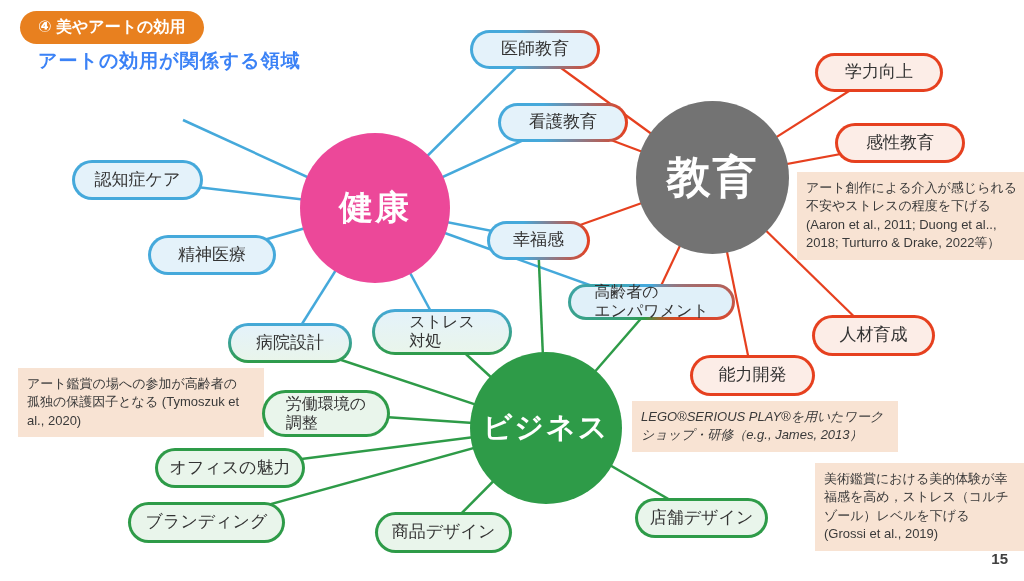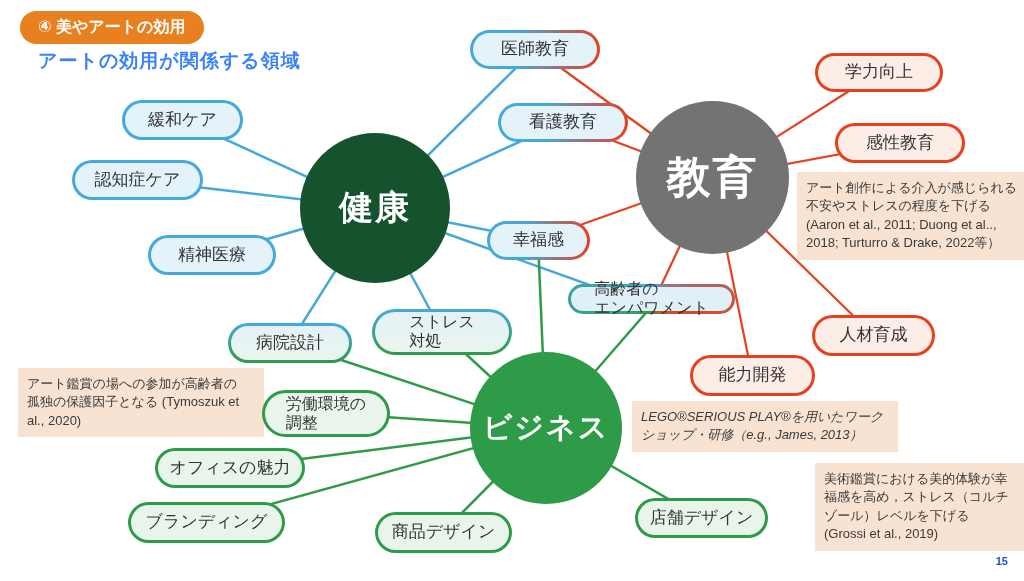--- a/index.html
+++ b/index.html
@@ -5,21 +5,21 @@
   html,body{margin:0;padding:0;}
   body{font-family:"Liberation Sans","DejaVu Sans",sans-serif;}
   .canvas{position:relative;width:1024px;height:581px;background:#ffffff;overflow:hidden;}
 
   
   .lines{position:absolute;left:0;top:0;z-index:1;}
 
   
   .circle{position:absolute;border-radius:50%;display:flex;align-items:center;justify-content:center;
           color:#fff;font-weight:bold;z-index:3;letter-spacing:2px;}
-  .c-health{left:300px;top:133px;width:150px;height:150px;background:#14532d;font-size:34px;}
+  .c-health{left:300px;top:133px;width:150px;height:150px;background:#ec4899;font-size:34px;}
   .c-education{left:636px;top:101px;width:153px;height:153px;background:#737373;font-size:44px;}
   .c-business{left:470px;top:352px;width:152px;height:152px;background:#2E9B48;font-size:29px;}
 
   
   .pill{position:absolute;border-radius:24px;padding:3px;box-sizing:border-box;z-index:3;}
   .pin{width:100%;height:100%;border-radius:21px;display:flex;align-items:center;justify-content:center;
        text-align:left;white-space:pre-line;font-size:17px;color:#333;line-height:1.18;}
   .b  {background:#45A9DB;}      .b  .pin{background:#E4F2FA;}
   .r  {background:#E6401F;}      .r  .pin{background:#FCEDE7;}
   .g  {background:#2E9B48;}      .g  .pin{background:#E9F5EB;}
@@ -35,21 +35,21 @@
   .title{position:absolute;left:38px;top:48px;font-size:19px;font-weight:bold;color:#3b82f6;z-index:4;letter-spacing:1px;}
 
   
   .note{position:absolute;background:#F8E3D3;color:#3A3A3A;font-size:13px;line-height:1.42;
         padding:7px 9px;z-index:2;white-space:pre-line;}
   .note-edu{left:797px;top:172px;width:221px;}
   .note-lonely{left:18px;top:368px;width:228px;}
   .note-lego{left:632px;top:401px;width:248px;font-style:italic;}
   .note-aes{left:815px;top:463px;width:198px;}
 
-  .pagenum{position:absolute;right:16px;bottom:14px;color:#1d4ed8;font-size:11px;font-weight:bold;z-index:4;}
+  .pagenum{position:absolute;right:16px;bottom:14px;color:#404040;font-size:15px;font-weight:bold;z-index:4;}
 </style>
 </head>
 <body>
 
 <div class="canvas">
 
   <svg class="lines" width="1024" height="581">
     <g stroke="#45A9DB" stroke-width="2.5">
       <line x1="375" y1="208" x2="183" y2="120"></line>
       <line x1="375" y1="208" x2="137" y2="180"></line>
@@ -84,23 +84,20 @@
     </g>
   </svg>
 
   <div class="badge">④ 美やアートの効用</div>
   <div class="title">アートの効用が関係する領域</div>
 
   <div class="circle c-health">健康</div>
   <div class="circle c-education">教育</div>
   <div class="circle c-business">ビジネス</div>
 
-  <div class="pill b" style="left:122px;top:100px;width:121px;height:40px">
-      <div class="pin">緩和ケア</div>
-    </div>
   <div class="pill b" style="left:72px;top:160px;width:131px;height:40px">
       <div class="pin">認知症ケア</div>
     </div>
   <div class="pill b" style="left:148px;top:235px;width:128px;height:40px">
       <div class="pin">精神医療</div>
     </div>
   <div class="pill br" style="left:470px;top:30px;width:130px;height:39px">
       <div class="pin">医師教育</div>
     </div>
   <div class="pill br" style="left:498px;top:103px;width:130px;height:39px">
@@ -108,21 +105,21 @@
     </div>
   <div class="pill r" style="left:815px;top:53px;width:128px;height:39px">
       <div class="pin">学力向上</div>
     </div>
   <div class="pill r" style="left:835px;top:123px;width:130px;height:40px">
       <div class="pin">感性教育</div>
     </div>
   <div class="pill br" style="left:487px;top:221px;width:103px;height:39px">
       <div class="pin">幸福感</div>
     </div>
-  <div class="pill tri small" style="left:568px;top:284px;width:167px;height:30px">
+  <div class="pill tri small" style="left:568px;top:284px;width:167px;height:36px">
       <div class="pin">高齢者の
 エンパワメント</div>
     </div>
   <div class="pill bg2" style="left:228px;top:323px;width:124px;height:40px">
       <div class="pin">病院設計</div>
     </div>
   <div class="pill bg2 small" style="left:372px;top:309px;width:140px;height:46px">
       <div class="pin">ストレス
 対処</div>
     </div>

